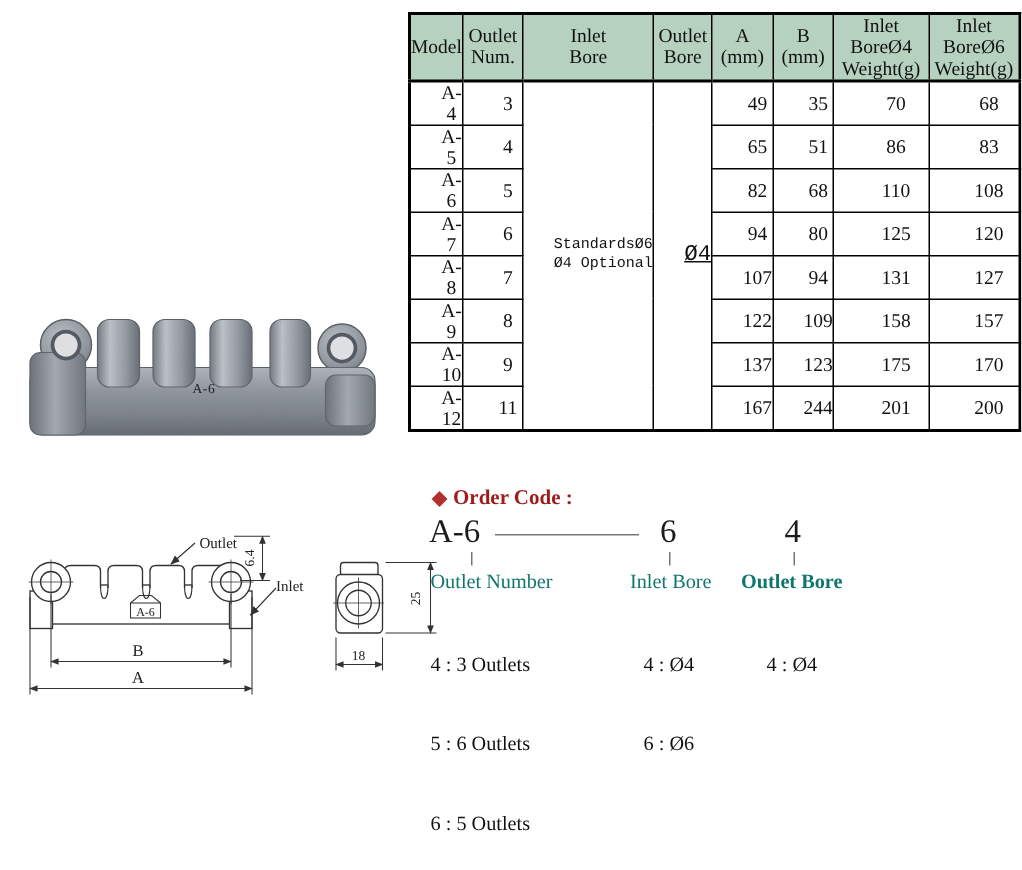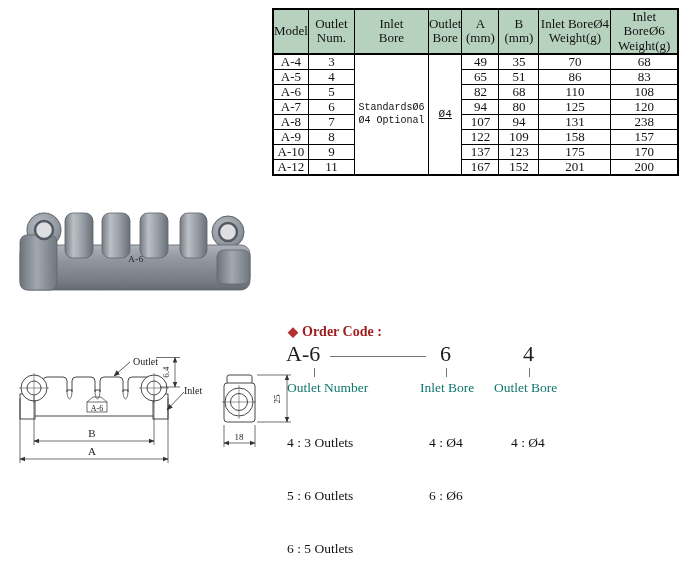--- a/index.html
+++ b/index.html
@@ -6,42 +6,42 @@
   #stage{position:relative;width:681px;height:580px;background:#ffffff;overflow:hidden;
          font-family:"Liberation Serif",serif;color:#111;}
 
   
   #spec-table{position:absolute;left:272px;top:8px;border-collapse:collapse;table-layout:fixed;
               border:2px solid #000;}
   #spec-table th,#spec-table td{border:1px solid #000;text-align:center;vertical-align:middle;
               padding:0;font-size:13px;line-height:1.1;font-family:"Liberation Serif",serif;}
   #spec-table thead th{background:#b6d2bf;font-weight:normal;height:38px;border-bottom:2px solid #000;}
   #spec-table tbody tr{height:15px;}
-  #spec-table tbody td{font-size:13px;line-height:14px;}
+  #spec-table tbody td{font-size:13px;line-height:14px;padding-left:20px;}
   #spec-table td.mono{font-family:"Liberation Mono","DejaVu Sans Mono",monospace;font-size:10px;
               line-height:1.35;letter-spacing:0;}
-  #spec-table td.mono-big{font-family:"Liberation Mono","DejaVu Sans Mono",monospace;font-size:11px;text-decoration:underline;}
+  #spec-table td.mono-big{font-family:"Liberation Mono","DejaVu Sans Mono",monospace;font-size:15px;text-decoration:underline;}
 
   
   .abs{position:absolute;}
   #oc-heading{left:288px;top:324px;font-size:14px;font-weight:bold;color:#9e1c1c;white-space:nowrap;}
   #oc-heading .dia{color:#b23030;font-size:13px;margin-right:4px;}
   .oc-code{font-size:22px;color:#1c1c1c;line-height:1;}
   #oc-code-model{left:286px;top:343px;}
   #oc-code-inlet{left:440px;top:343px;}
   #oc-code-outlet{left:523px;top:343px;}
   #oc-connector{left:330px;top:356px;width:96px;border-top:1.5px solid #777;height:0;}
   .oc-tick{width:1px;height:9px;background:#777;}
   #oc-tick-1{left:314px;top:368px;}
   #oc-tick-2{left:446px;top:368px;}
   #oc-tick-3{left:529px;top:368px;}
   .oc-title{font-size:13.5px;color:#0f766e;white-space:nowrap;}
   #oc-title-outletnum{left:287px;top:380px;}
   #oc-title-inletbore{left:420px;top:380px;}
-  #oc-title-outletbore{left:494px;top:380px;}
+  #oc-title-outletbore{left:494px;top:380px;font-weight:bold;}
   .oc-list{font-size:13.5px;line-height:17.8px;white-space:pre;color:#111;}
   #oc-list-outletnum{left:287px;top:398px;}
   #oc-list-inletbore{left:429px;top:398px;}
   #oc-list-outletbore{left:511px;top:398px;}
 
   
   #photo-svg{position:absolute;left:15px;top:200px;}
   #drawing-svg{position:absolute;left:8px;top:340px;}
   text{font-family:"Liberation Serif",serif;fill:#222;}
 </style>
@@ -107,21 +107,21 @@
         <td>80</td>
         <td>125</td>
         <td>120</td>
       </tr>
       <tr>
         <td>A-8</td>
         <td>7</td>
         <td>107</td>
         <td>94</td>
         <td>131</td>
-        <td>238</td>
+        <td>127</td>
       </tr>
       <tr>
         <td>A-9</td>
         <td>8</td>
         <td>122</td>
         <td>109</td>
         <td>158</td>
         <td>157</td>
       </tr>
       <tr>
@@ -129,21 +129,21 @@
         <td>9</td>
         <td>137</td>
         <td>123</td>
         <td>175</td>
         <td>170</td>
       </tr>
       <tr>
         <td>A-12</td>
         <td>11</td>
         <td>167</td>
-        <td>152</td>
+        <td>244</td>
         <td>201</td>
         <td>200</td>
       </tr>
     </tbody>
   </table>
 
   <svg id="photo-svg" width="245" height="95" viewBox="0 0 245 95">
     <defs>
       <linearGradient id="bodyG" x1="0" y1="0" x2="0" y2="1">
         <stop offset="0" stop-color="#b8bdc4"></stop>

